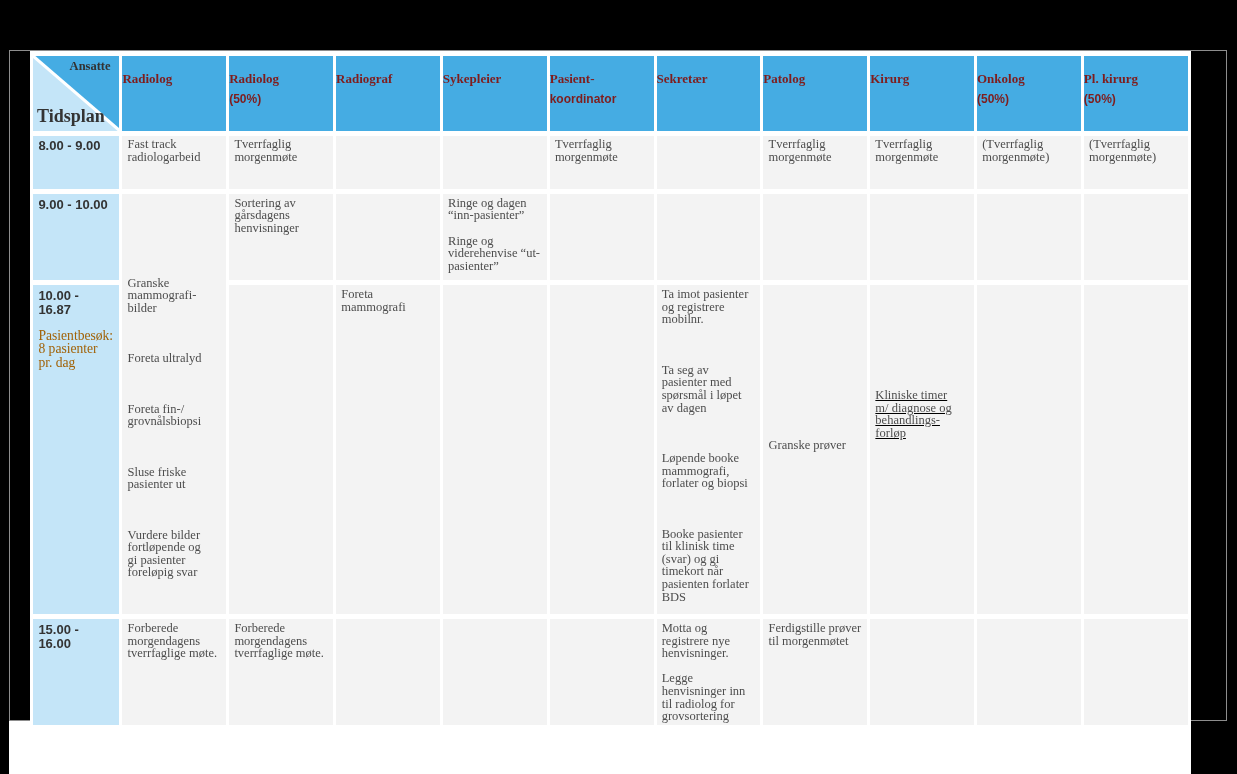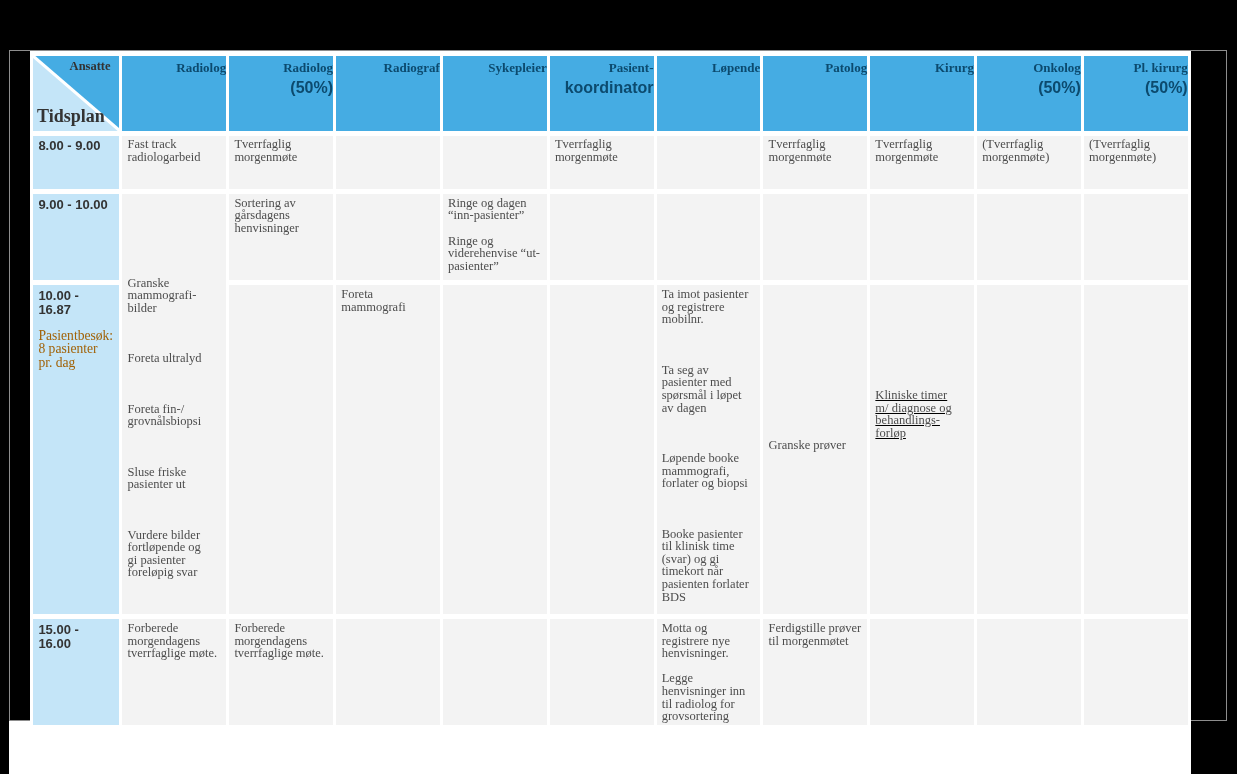--- a/index.html
+++ b/index.html
@@ -26,25 +26,25 @@
 
   
   table.sched td.corner{background:#C4E5F8;position:relative;overflow:hidden;}
   .corner-diag{position:absolute;left:0;top:0;width:100%;height:100%;display:block;}
   .corner-diag svg{display:block;width:100%;height:100%;}
   .corner-tr{position:absolute;right:8.8px;top:2.8px;font-weight:bold;font-size:12.5px;
       color:#333;line-height:14px;z-index:3;font-family:"Liberation Serif",serif;}
   .corner-bl{position:absolute;left:4.2px;bottom:7.4px;font-weight:bold;font-size:18px;
       color:#333;line-height:14px;z-index:3;font-family:"Liberation Serif",serif;}
 
-  table.sched td.hd{background:#45ACE3;color:#0c4a6e;font-weight:bold;font-size:13px;
-      text-align:right;line-height:14px;padding-top:5px;}
+  table.sched td.hd{background:#45ACE3;color:#7f1d1d;font-weight:bold;font-size:13px;
+      text-align:left;line-height:14px;padding-top:16px;}
   .hd .hl1{display:block;}
   .hd .hl2{display:block;margin-top:5.8px;font-family:"Liberation Sans",sans-serif;
-           font-size:16px;}
+           font-size:12px;}
 
   table.sched td.tcell{background:#C4E5F8;padding:3.8px 5px 0 5.6px;}
   .time{display:block;font-family:"Liberation Sans",sans-serif;font-weight:bold;
         font-size:13px;color:#333;line-height:13.6px;white-space:pre-line;}
   .note{display:block;font-size:13.6px;color:#a16207;line-height:13.6px;
         margin-top:12.2px;white-space:pre-line;}
 
   table.sched td.dcell{background:#F3F3F3;padding:2.9px 4px 0 5.2px;}
   .dcell p{margin:0 0 12.6px 0;font-size:12.5px;line-height:12.6px;color:#4d4d4d;
            white-space:pre-line;}
@@ -99,21 +99,21 @@
           <span class="hl1">Radiograf</span>
         </td>
         <td class="hd">
           <span class="hl1">Sykepleier</span>
         </td>
         <td class="hd">
           <span class="hl1">Pasient-</span>
           <span class="hl2">koordinator</span>
         </td>
         <td class="hd">
-          <span class="hl1">Løpende</span>
+          <span class="hl1">Sekretær</span>
         </td>
         <td class="hd">
           <span class="hl1">Patolog</span>
         </td>
         <td class="hd">
           <span class="hl1">Kirurg</span>
         </td>
         <td class="hd">
           <span class="hl1">Onkolog</span>
           <span class="hl2">(50%)</span>

